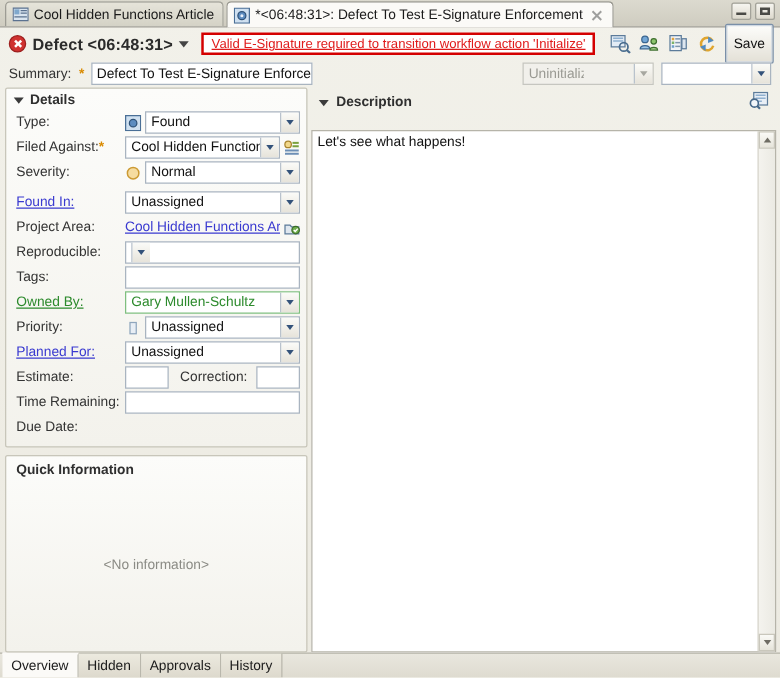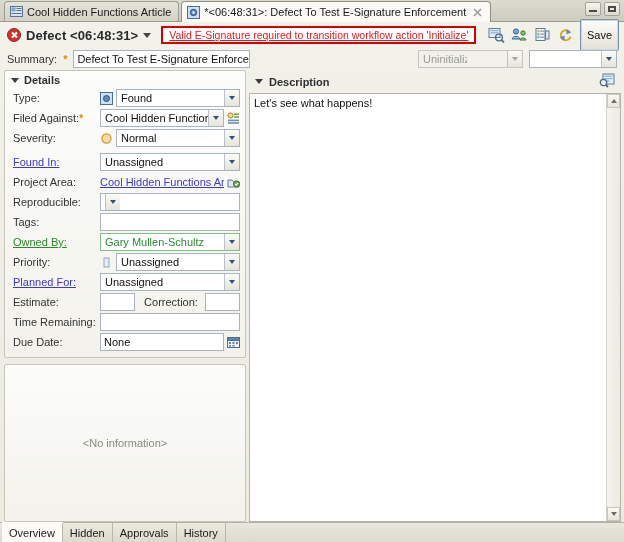--- a/index.html
+++ b/index.html
@@ -287,21 +287,21 @@
   .qi-body {
     flex: 1 1 auto;
     display: flex; align-items: center; justify-content: center;
     color: #8b8b85;
     font-size: 11px;
   }
 
   
   .descHead {
     display: flex; align-items: center;
-    padding: 3px 6px 3px 6px;
+    padding: 3px 6px 13px 6px;
   }
   .descHead .twisty { margin-right: 6px; }
   .descHead .htitle { font-weight: bold; font-size: 11px; color: #2f2f2f; }
   .descHead .hicon { margin-left: auto; }
   .descbox {
     flex: 1 1 auto;
     min-height: 0;
     border: 1px solid #b6b4a9;
     background: #fff;
     display: flex;
@@ -651,38 +651,25 @@
 
         <div class="frow">
           <span class="flabel">Time Remaining:</span>
           <div class="fctl">
             <div class="inp"></div>
           </div>
         </div>
 
         <div class="frow">
           <span class="flabel">Due Date:</span>
-          <div class="fctl">
-            <div class="inp">None</div>
-            <span class="ficon">
-              <svg width="13" height="13" viewBox="0 0 13 13">
-                <rect x="0.5" y="1.5" width="12" height="10" fill="#eef3f8" stroke="#4a6f96"></rect>
-                <rect x="0.5" y="1.5" width="12" height="3" fill="#5e86b0" stroke="#4a6f96"></rect>
-                <rect x="2" y="6" width="2" height="2" fill="#5e86b0"></rect>
-                <rect x="5.5" y="6" width="2" height="2" fill="#5e86b0"></rect>
-                <rect x="9" y="6" width="2" height="2" fill="#5e86b0"></rect>
-                <rect x="2" y="9" width="2" height="1.6" fill="#5e86b0"></rect>
-                <rect x="5.5" y="9" width="2" height="1.6" fill="#5e86b0"></rect>
-              </svg>
-            </span>
-          </div>
         </div>
       </div>
 
       <div class="panel quickinfo">
+        <div class="qi-title">Quick Information</div>
         <div class="qi-body">&lt;No information&gt;</div>
       </div>
     </div>
 
     <div class="rightcol">
       <div class="descHead">
         <span class="twisty"></span>
         <span class="htitle">Description</span>
         <span class="hicon">
           <svg width="16" height="15" viewBox="0 0 16 15">

